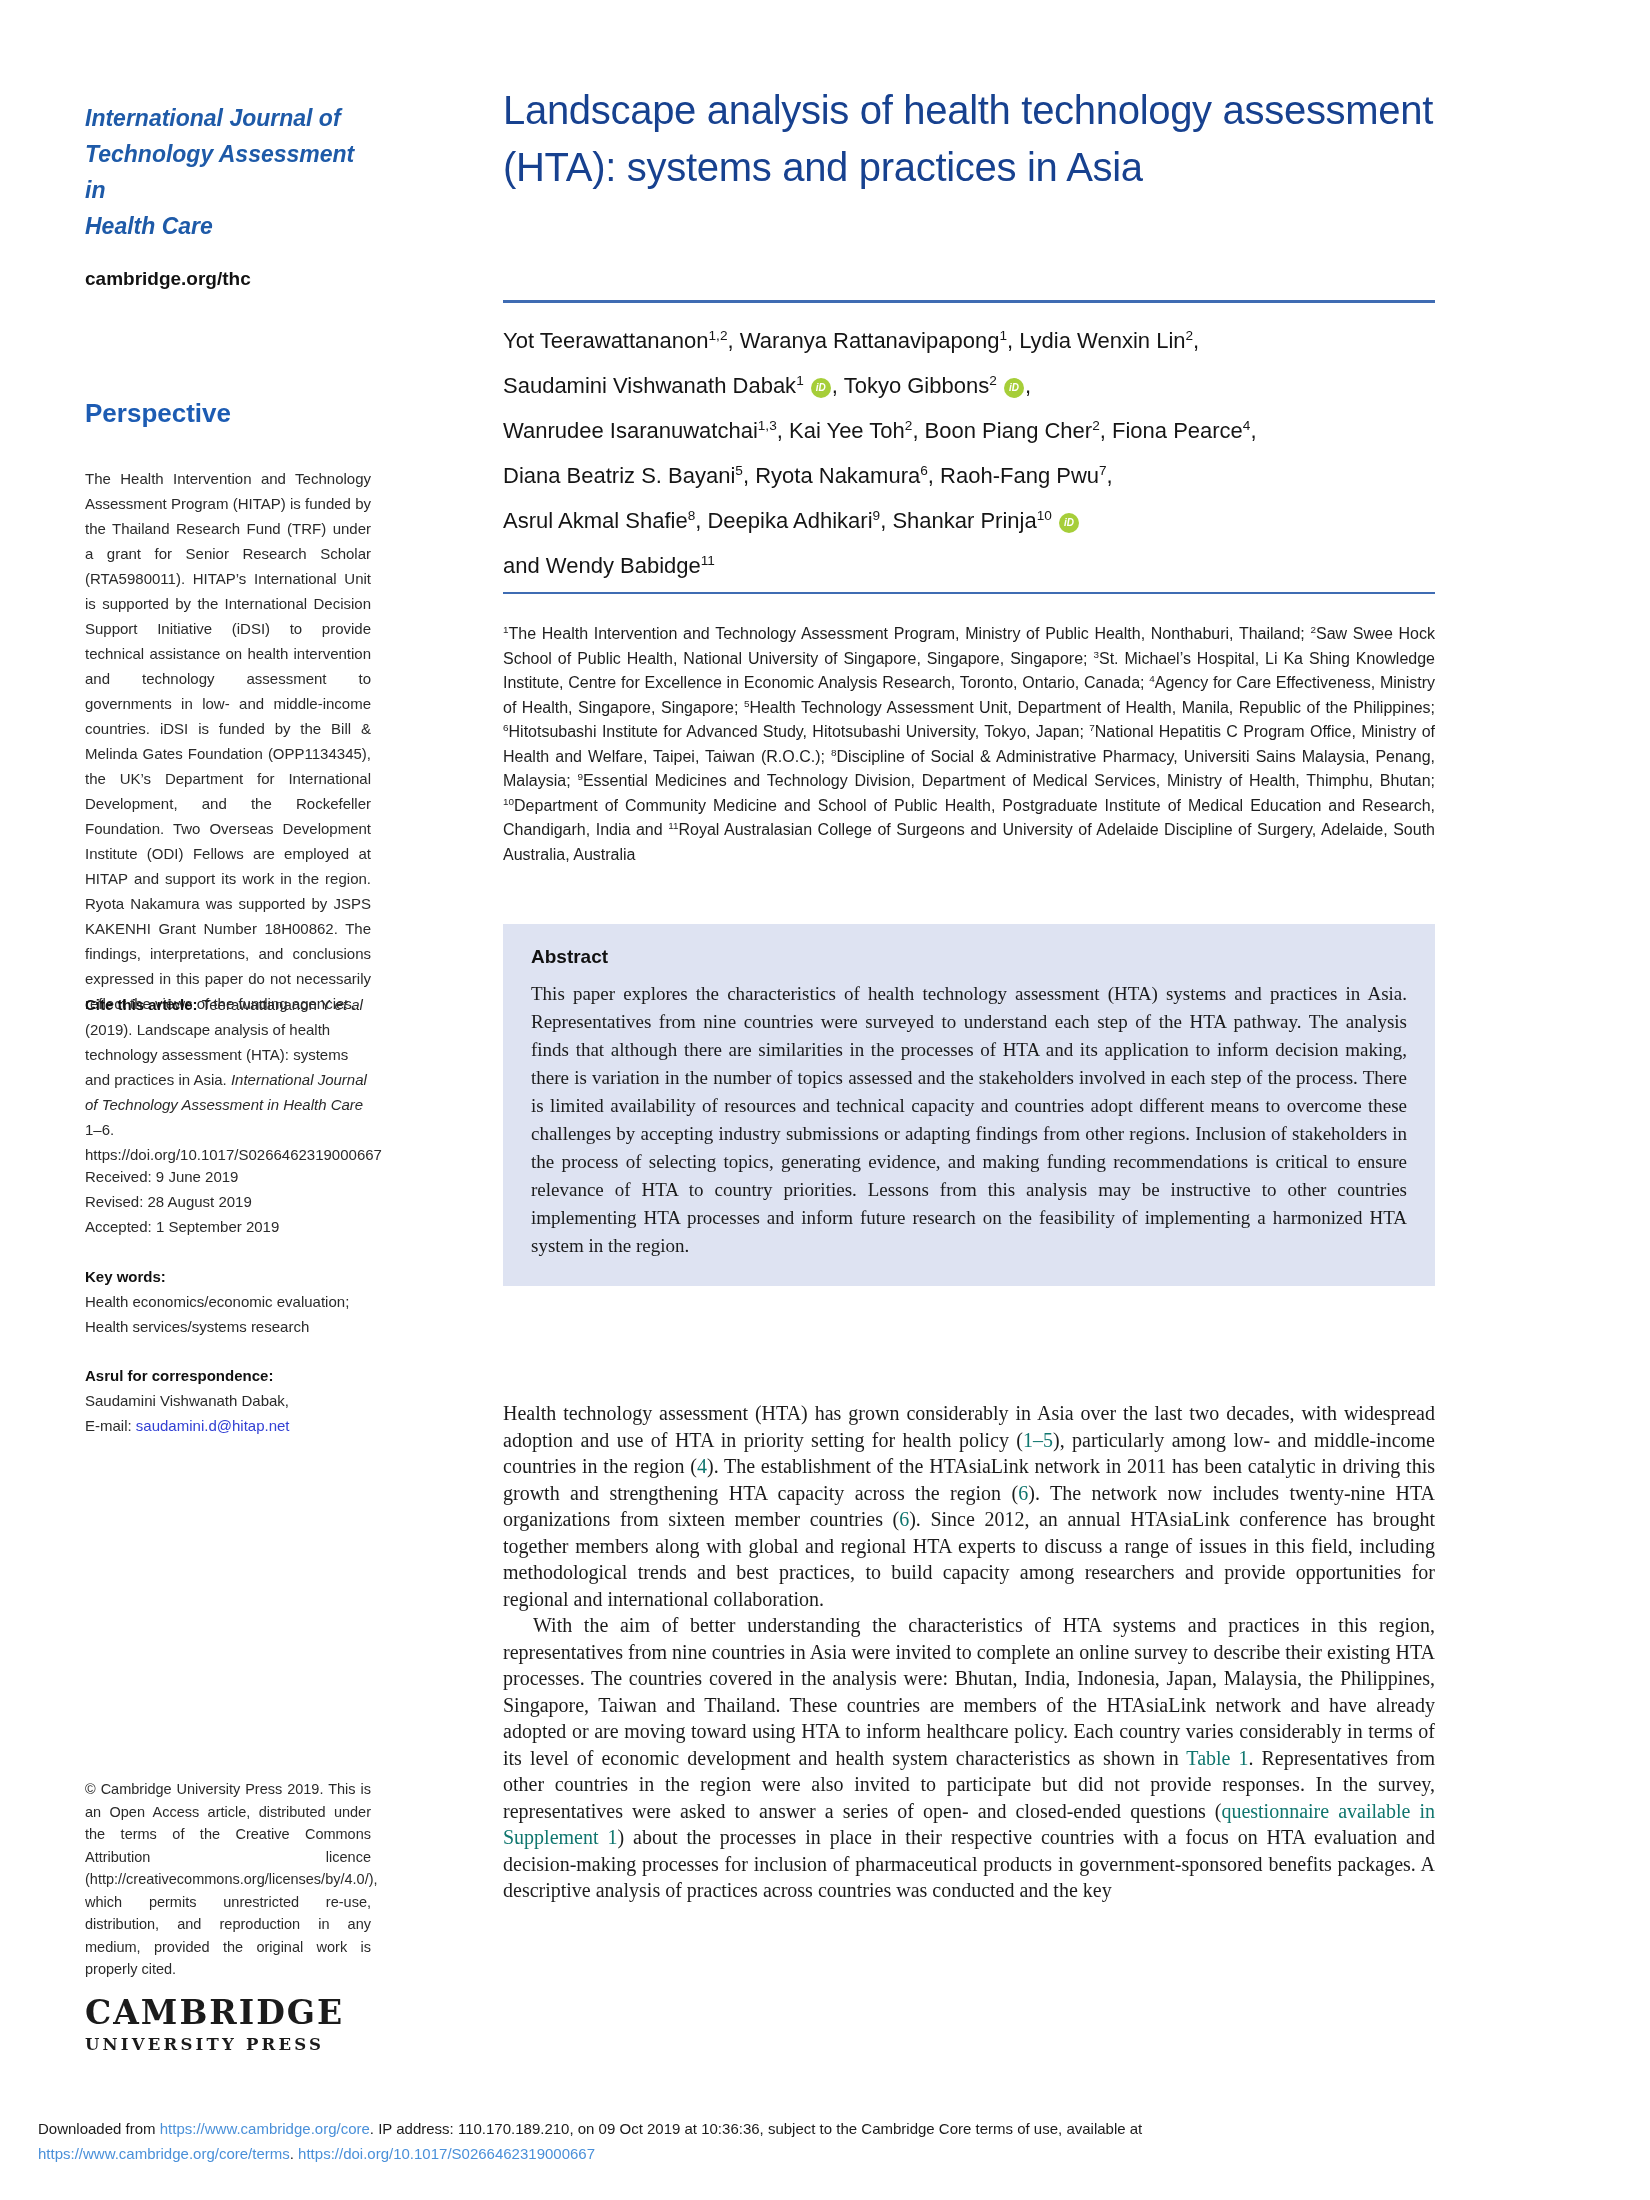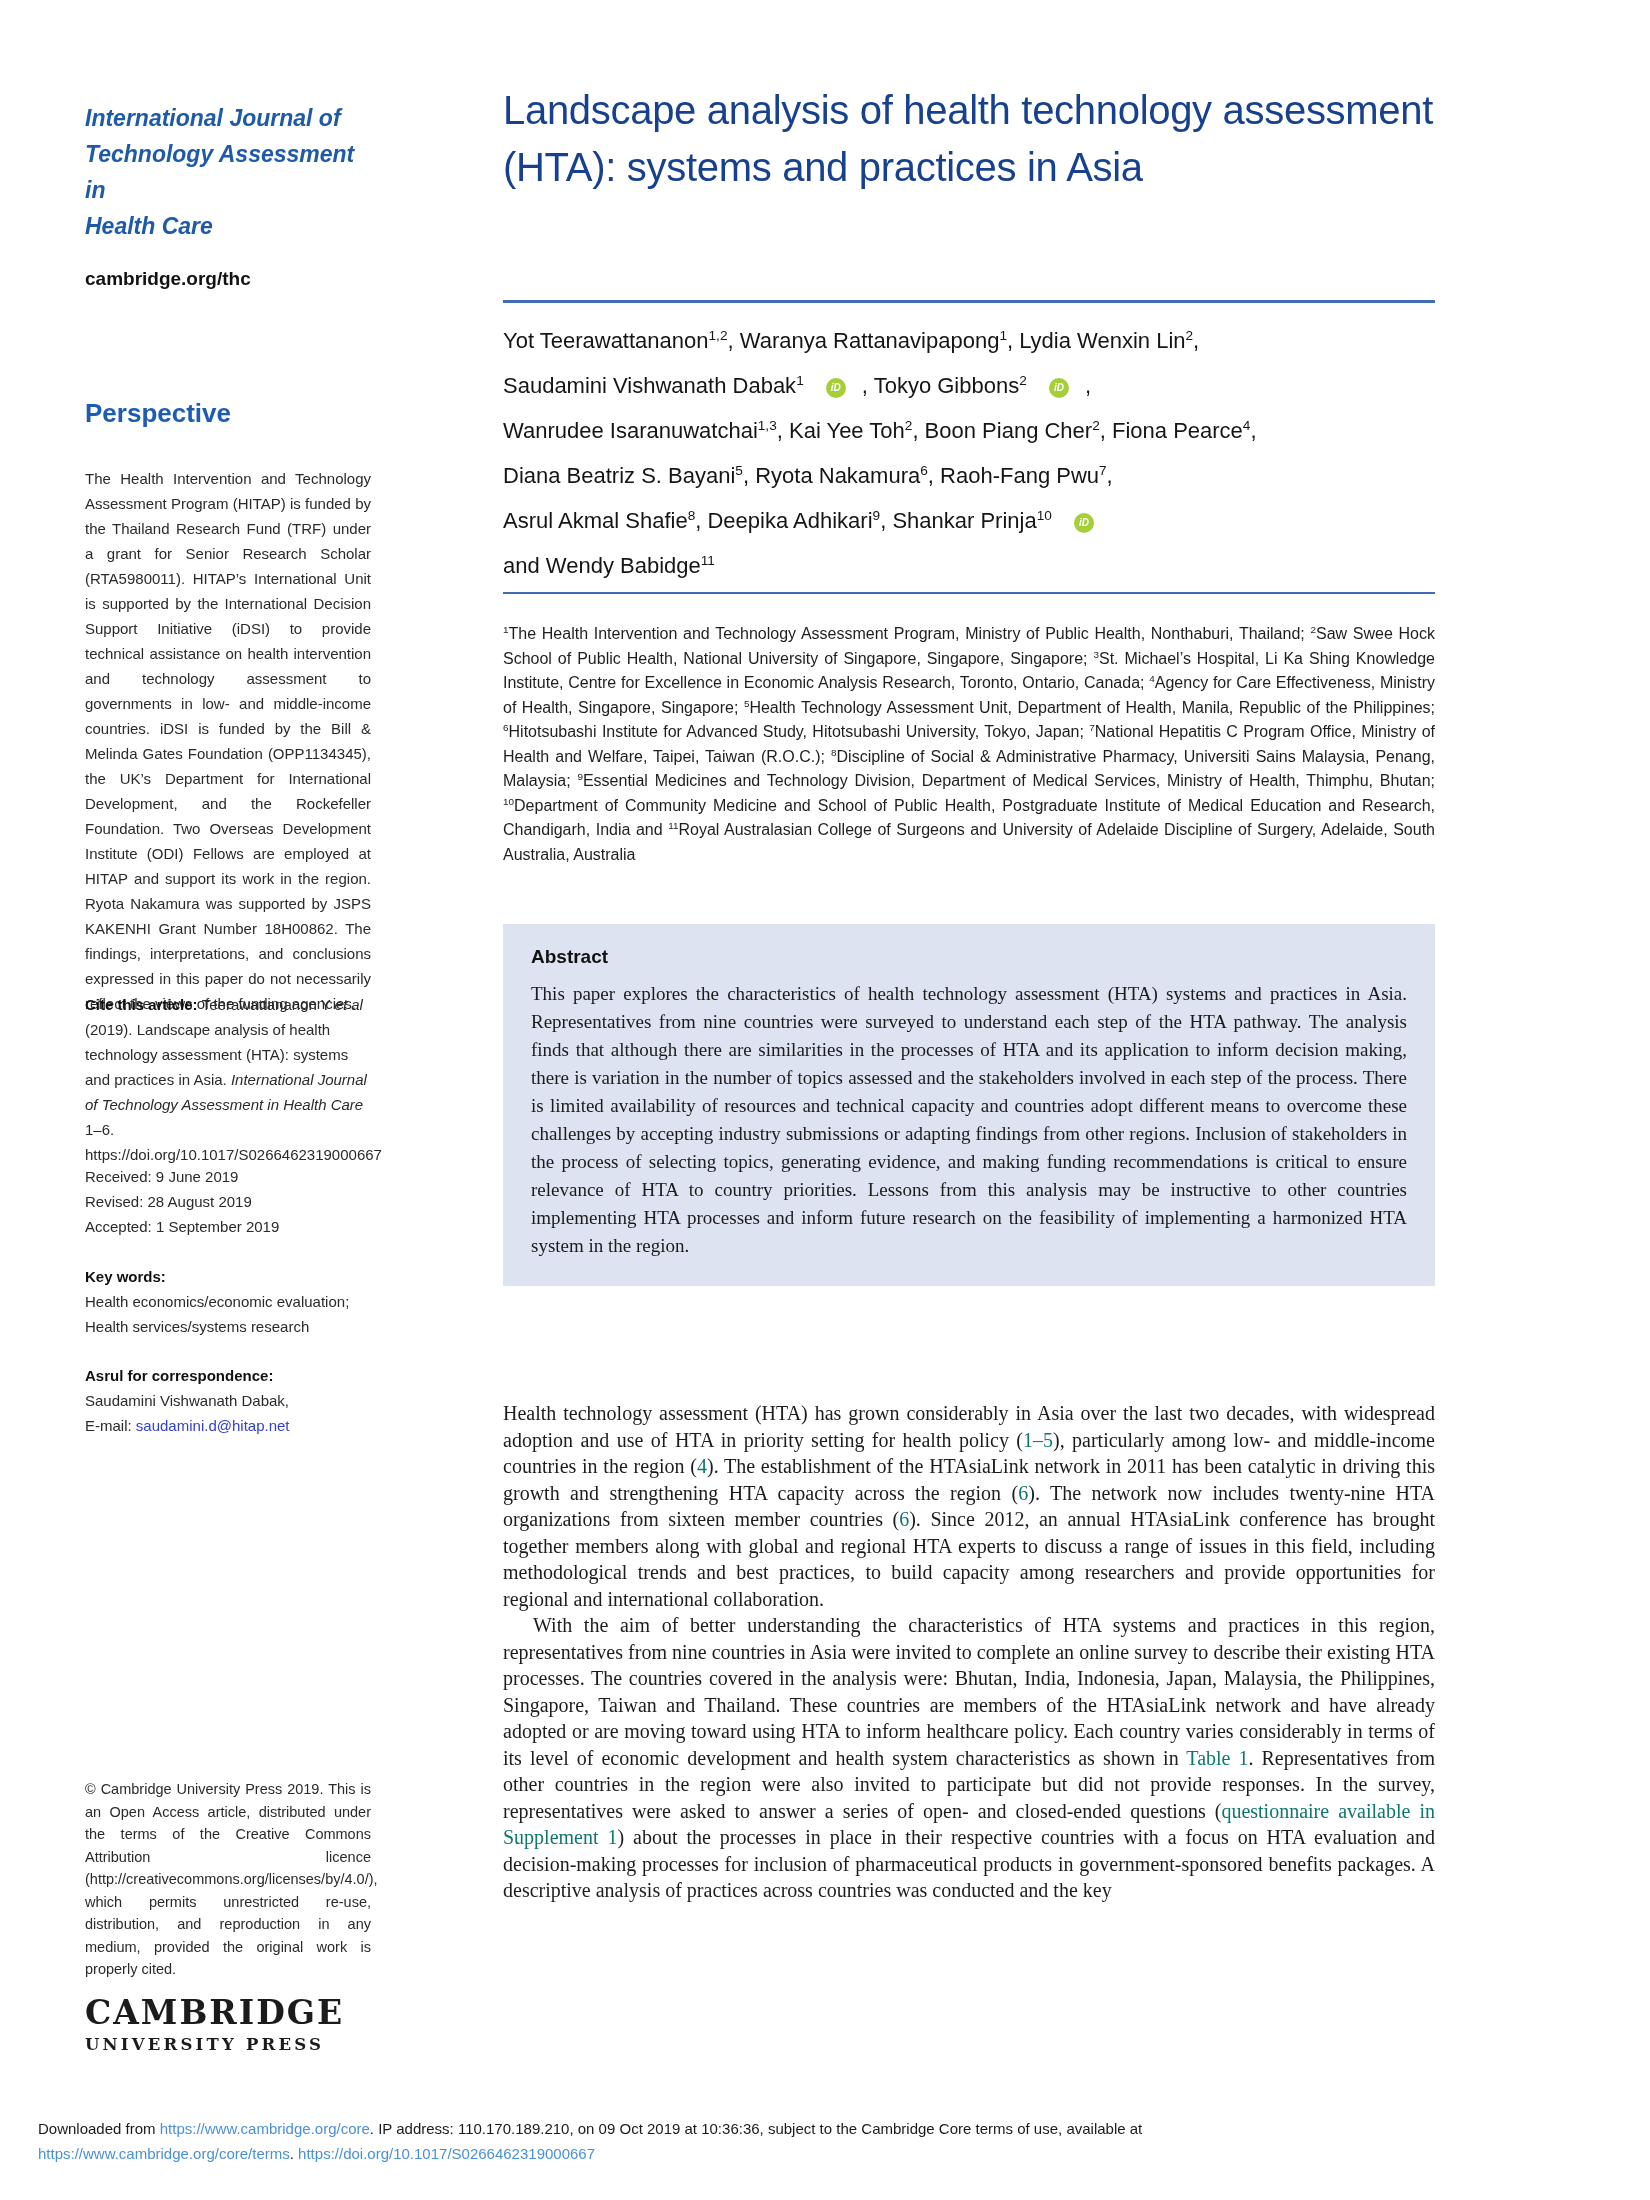--- a/index.html
+++ b/index.html
@@ -26,21 +26,21 @@
   .press-logo .l2{font-family:"DejaVu Serif","Liberation Serif",serif;font-weight:bold;font-size:16.5px;letter-spacing:3.2px;line-height:24px;}
   
   .mn{position:absolute;left:503px;width:932px;}
   .title{top:82px;font-size:40px;line-height:57px;color:#17418f;letter-spacing:-0.3px;}
   .rule-thick{top:300px;height:3px;background:#3f6cb3;}
   .rule-thin{top:592px;height:1.5px;background:#3f6cb3;}
   .authors{top:318px;font-size:22px;line-height:45px;color:#151515;}
   .authors sup{font-size:62%;line-height:0;vertical-align:super;}
   .orcid{display:inline-block;width:20px;height:20px;border-radius:50%;background:#a6ce39;color:#fff;
          font-size:10px;font-weight:bold;font-style:italic;text-align:center;line-height:20px;
-         vertical-align:2px;margin:0 16px;}
+         vertical-align:2px;margin:0 1px;}
   .affils{top:606px;font-size:16px;line-height:24.5px;text-align:justify;color:#1e1e1e;}
   .affils sup{font-size:62%;line-height:0;vertical-align:super;}
   .abstract-box{top:924px;background:#dee3f2;box-sizing:border-box;padding:22px 28px 26px 28px;}
   .abstract-box h2{margin:0 0 12px 0;font-size:19px;font-weight:bold;color:#111;font-family:Liberation Sans, sans-serif;}
   .abstract-box p{margin:0;font-family:"Liberation Serif",serif;font-size:19px;line-height:28px;
                   text-align:justify;color:#1b1b1b;}
   .bodytext{top:1400px;font-family:"Liberation Serif",serif;font-size:20px;line-height:26.5px;
             text-align:justify;color:#1c1c1c;}
   .bodytext p{margin:0;}
   .bodytext p.indent{text-indent:30px;}

